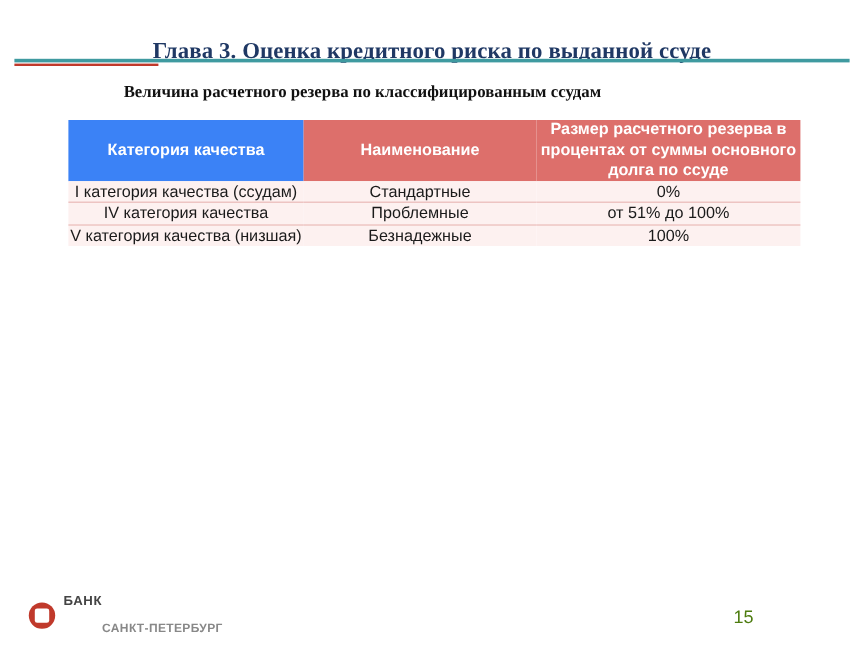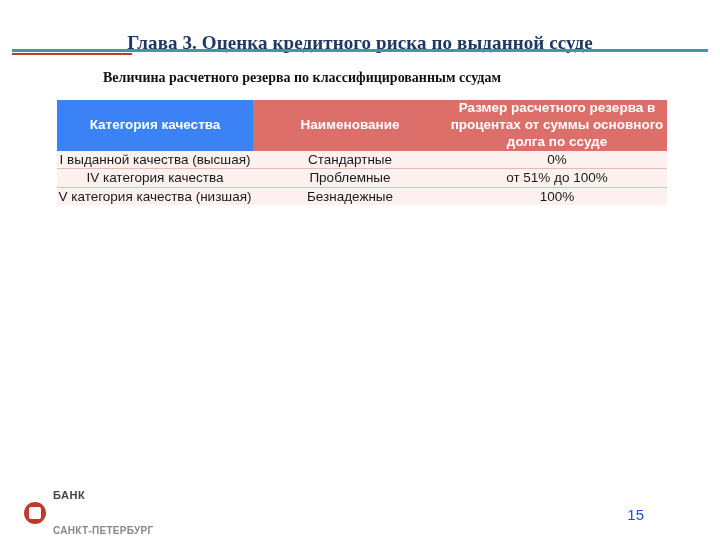--- a/index.html
+++ b/index.html
@@ -142,43 +142,42 @@
     position: absolute;
     left: 5px;
     top: 5px;
     width: 12px;
     height: 12px;
     background: #ffffff;
     border-radius: 2px;
   }
   .logo-text {
     display: flex;
-    flex-direction: column;
     justify-content: center;
     line-height: 1.05;
   }
   .logo-line1 {
     font-size: 11px;
     font-weight: bold;
     color: #444444;
     letter-spacing: 0.5px;
   }
   .logo-line2 {
     font-size: 10px;
     font-weight: bold;
     color: #888888;
     letter-spacing: 0.3px;
     margin-top: 24px;
   }
   .page-number {
     position: absolute;
-    right: 76px;
+    right: 92px;
     top: 506px;
     font-size: 15px;
-    color: #1d4ed8;
+    color: #4d7c0f;
     font-weight: normal;
   }
 </style>
 </head>
 <body>
 
 <div class="slide-title">Глава 3. Оценка кредитного риска по выданной ссуде</div>
 
 <div class="title-rule-wrap">
   <div class="rule-teal"></div>
@@ -196,21 +195,21 @@
     </colgroup>
     <thead>
       <tr>
         <th class="head-1">Категория качества</th>
         <th class="head-2">Наименование</th>
         <th class="head-3">Размер расчетного резерва в процентах от суммы основного долга по ссуде</th>
       </tr>
     </thead>
     <tbody>
       <tr>
-        <td class="cat-cell">I выданной качества (высшая)</td>
+        <td class="cat-cell">I категория качества (ссудам)</td>
         <td>Стандартные</td>
         <td>0%</td>
       </tr>
       <tr>
         <td class="cat-cell">IV категория качества</td>
         <td>Проблемные</td>
         <td>от 51% до 100%</td>
       </tr>
       <tr>
         <td class="cat-cell">V категория качества (низшая)</td>

